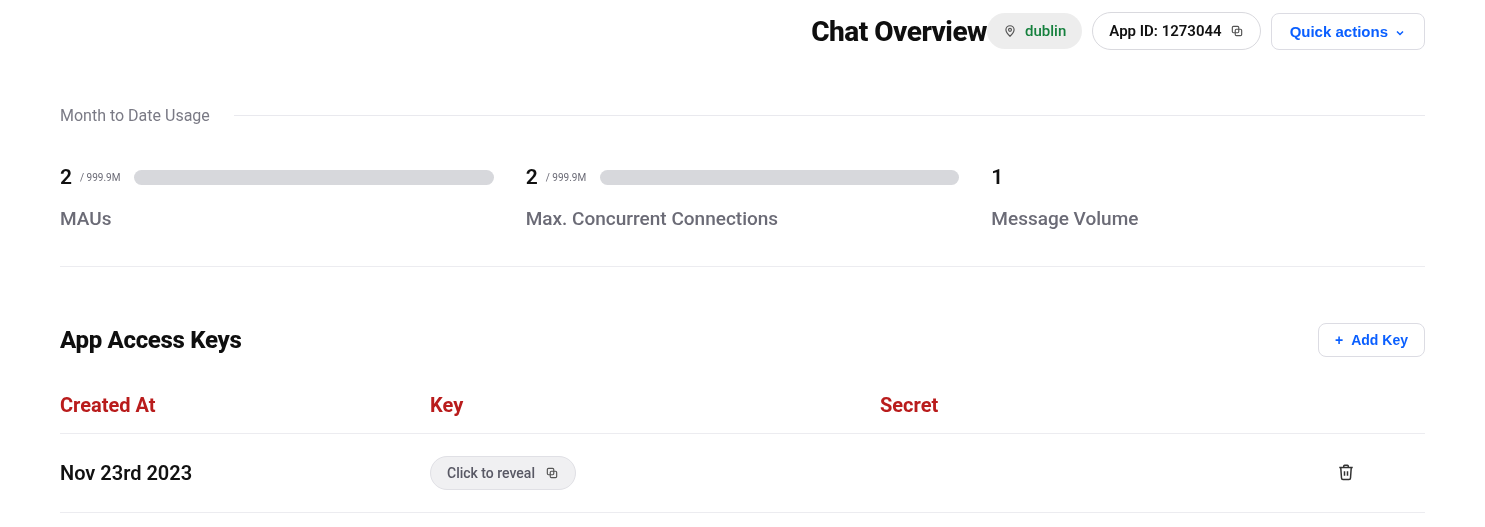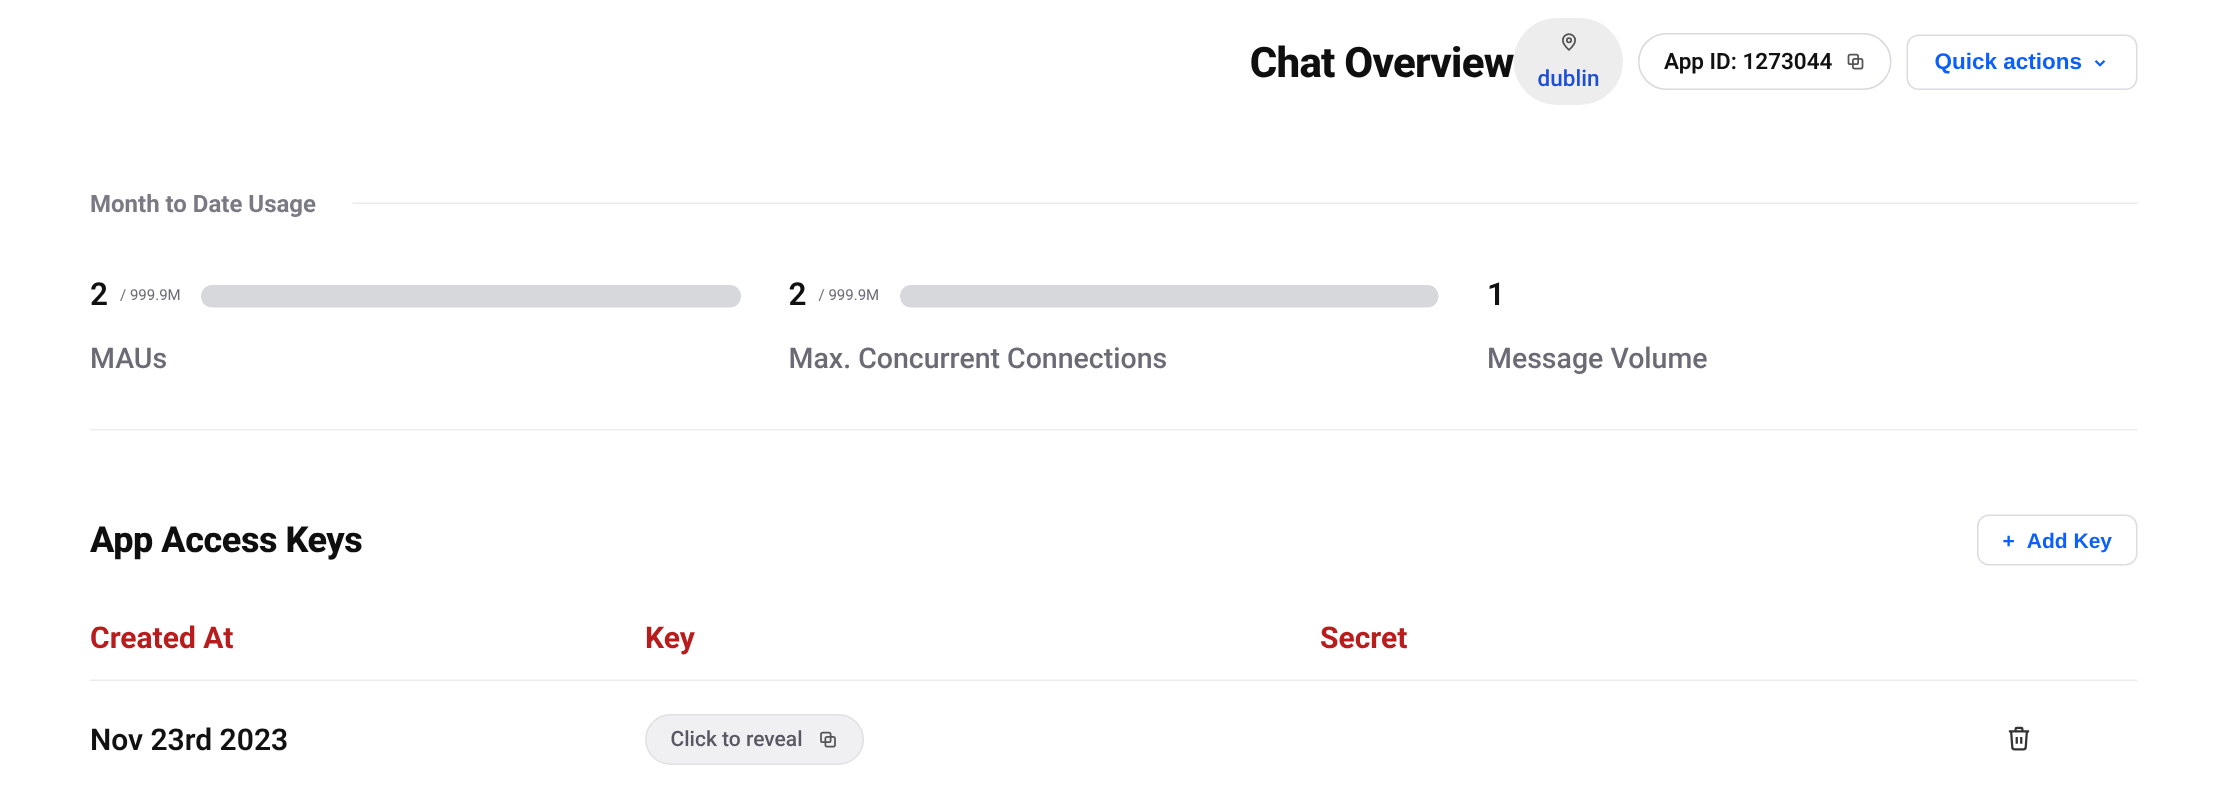--- a/index.html
+++ b/index.html
@@ -30,23 +30,22 @@
     display: inline-flex;
     align-items: center;
     gap: 8px;
     border-radius: 999px;
     padding: 9px 16px;
     font-size: 15px;
     font-weight: 500;
   }
   .pill-region {
     background: #ededed;
-    color: #1d4ed8;
+    color: #15803d;
     border: none;
-    flex-direction: column;
   }
   .pill-appid {
     background: #fff;
     border: 1px solid #d9d9de;
     color: #111;
     font-weight: 600;
   }
   .btn-quick {
     display: inline-flex;
     align-items: center;
@@ -68,21 +67,21 @@
 
   .section-label-row {
     display: flex;
     align-items: center;
     gap: 24px;
     margin-bottom: 40px;
   }
   .section-label {
     color: #7a7a85;
     font-size: 16px;
-    font-weight: 700;
+    font-weight: 400;
     text-align: right;
   }
   .section-rule {
     flex: 1;
     height: 1px;
     background: #e9e9ee;
   }
 
   .metrics {
     display: flex;

